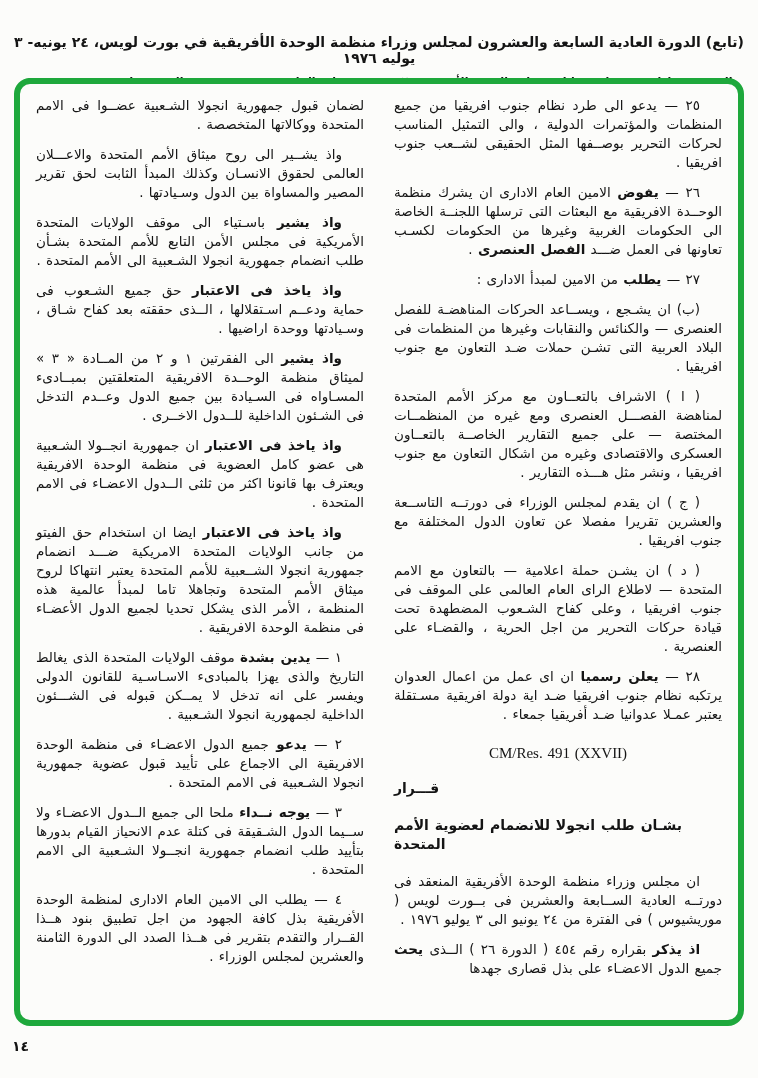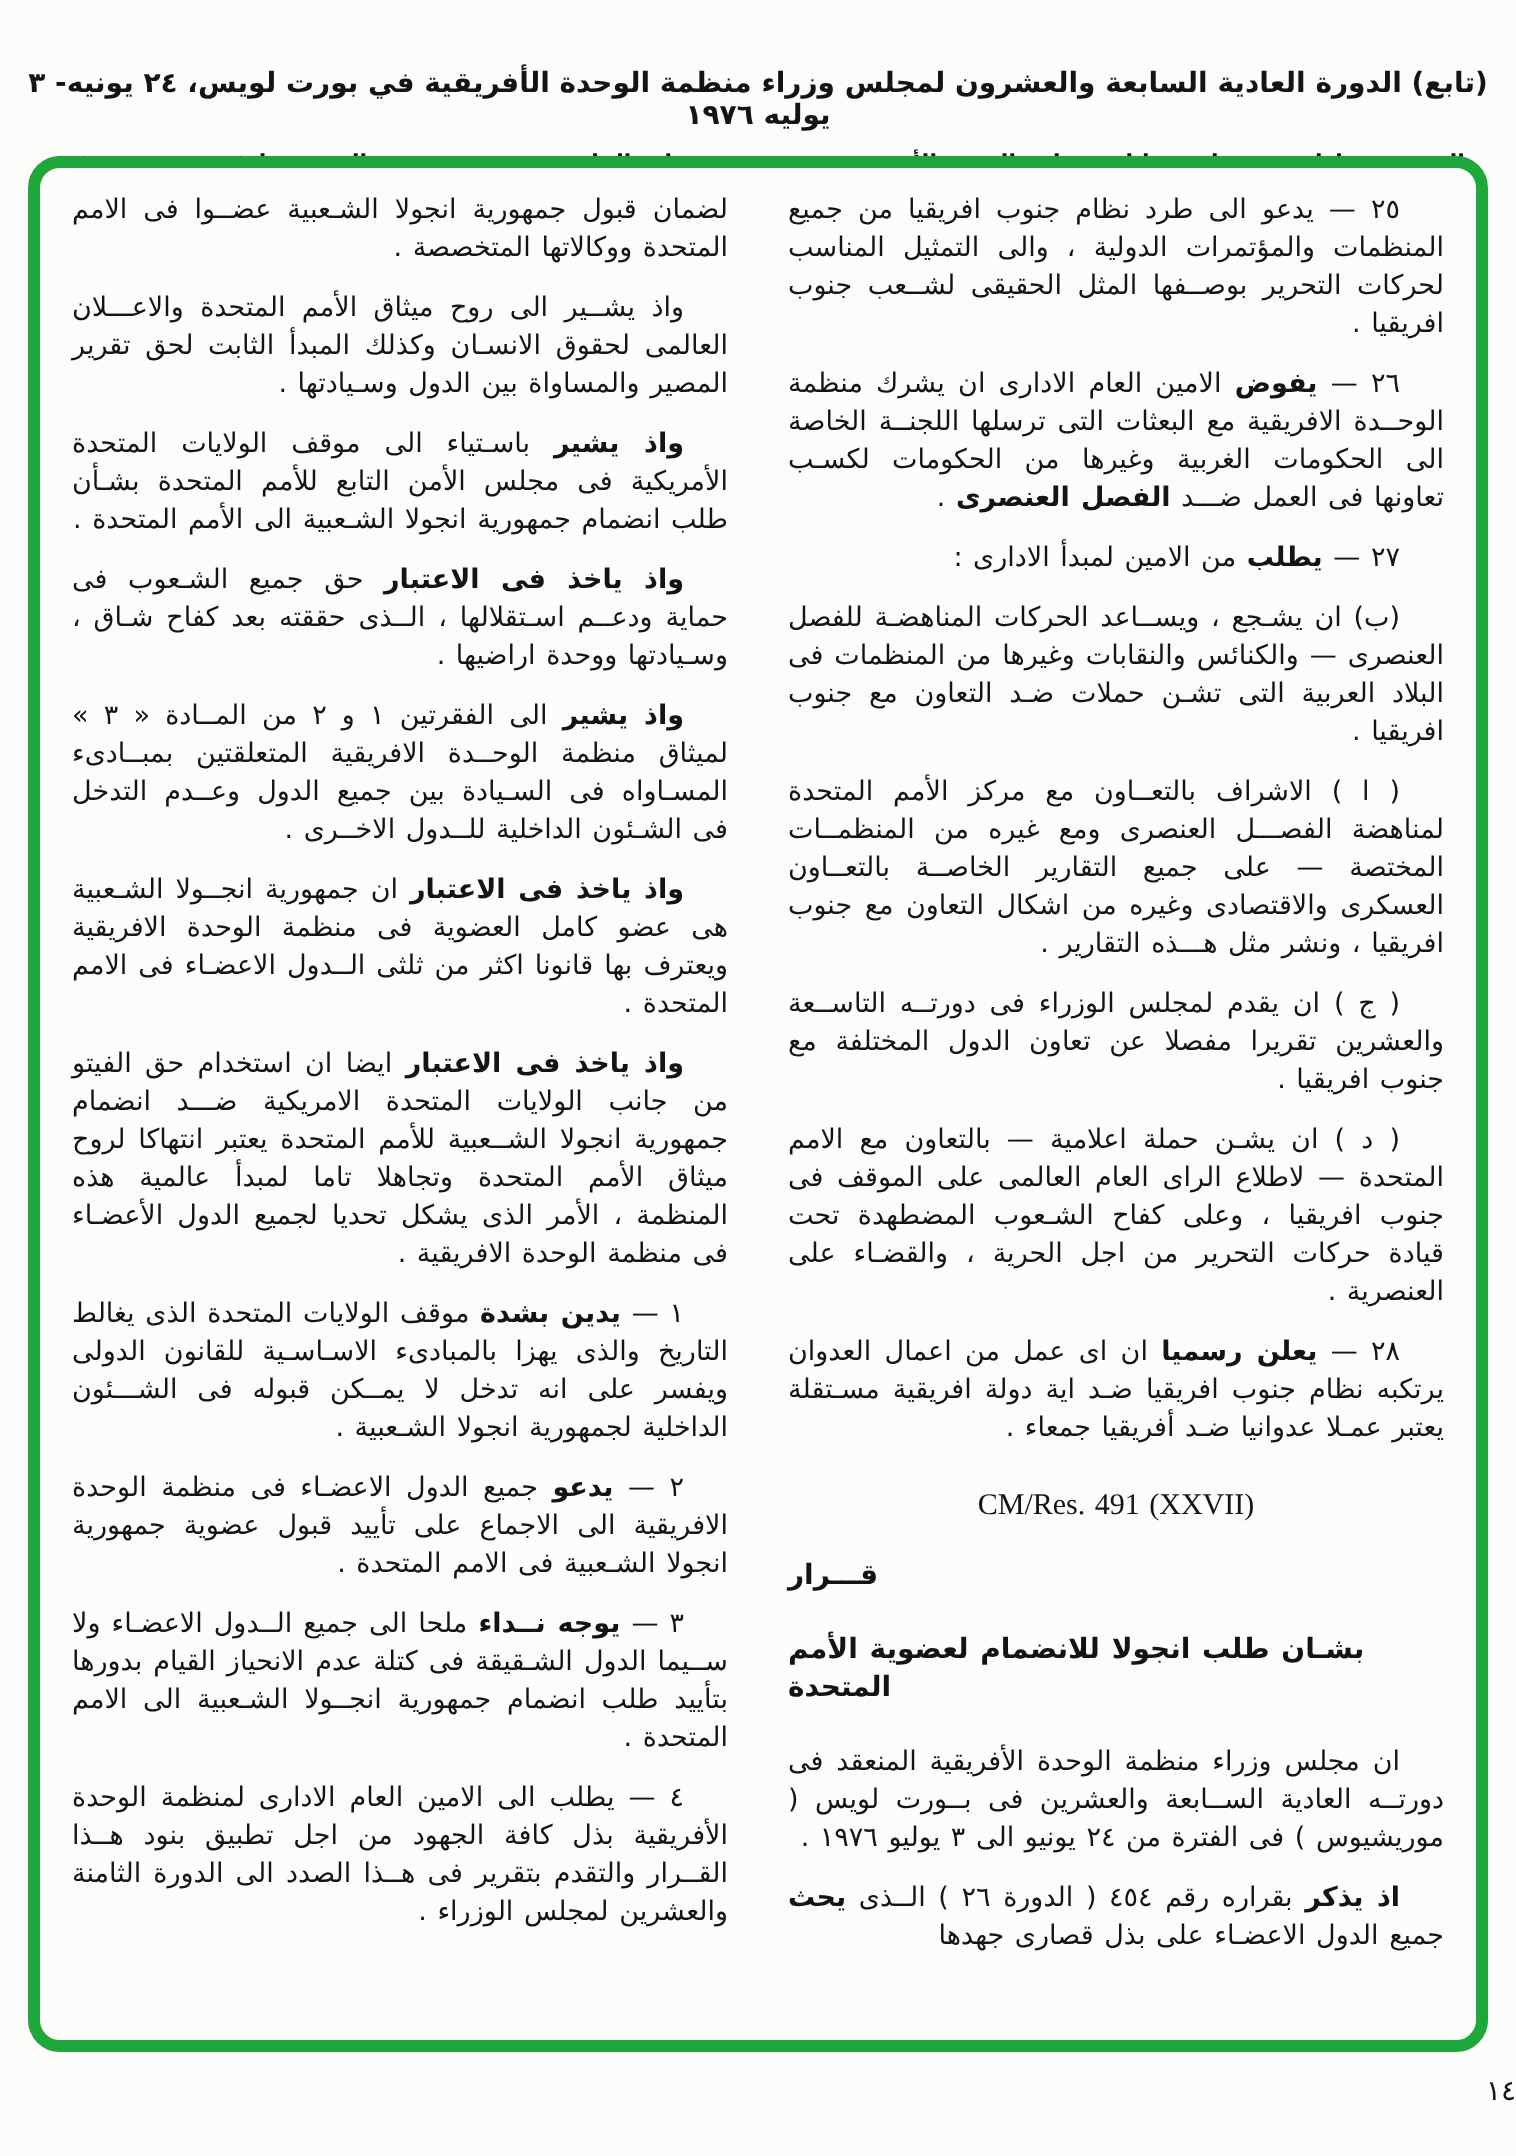--- a/index.html
+++ b/index.html
@@ -76,24 +76,25 @@
     font-size: 15px;
     margin: 20px 0 12px 0;
   }
   .b { font-weight: bold; }
 
   
   .page-number {
     position: absolute;
     left: 0; right: 0;
     top: 1038px;
-    text-align: right;
+    text-align: left;
     font-size: 14px;
-    font-weight: normal;
+    font-weight: bold;
     direction: rtl;
+    padding-left: 12px;
   }
 </style>
 </head>
 <body>
 
 <div class="header">
   <div class="line1" dir="rtl">(تابع) الدورة العادية السابعة والعشرون لمجلس وزراء منظمة الوحدة الأفريقية في بورت لويس، ٢٤ يونيه- ٣ يوليه ١٩٧٦</div>
   <div class="line2" dir="rtl">المصدر: قرارات وتوصيات وبيانات منظمة الوحدة الأفريقية ١٩٦٣-١٩٨٣، وزارة الخارجية، جمهورية مصر العربية، ط ١٩٨٥، ص ٣٧٢-٤٠٥</div>
 </div>
 

